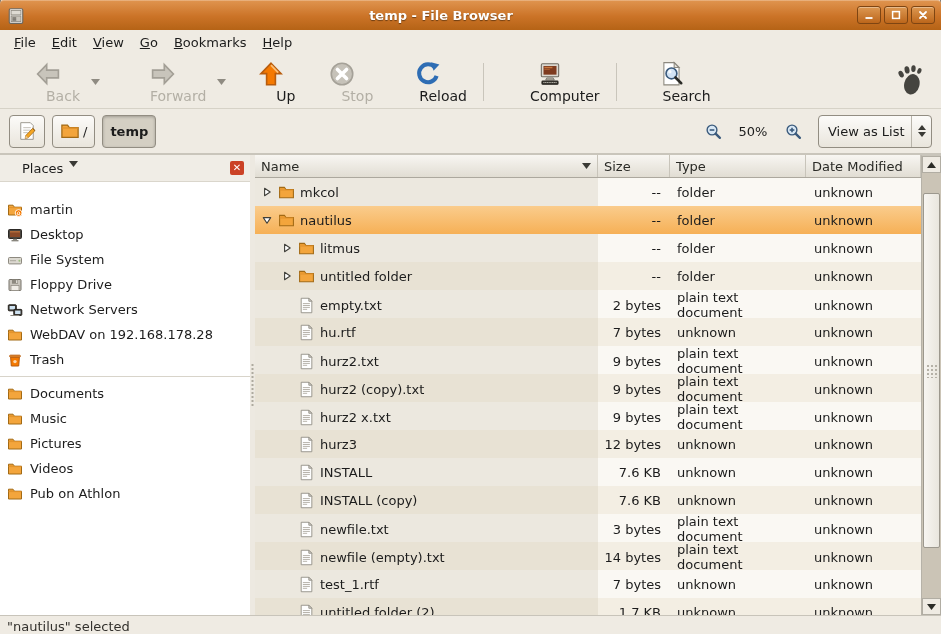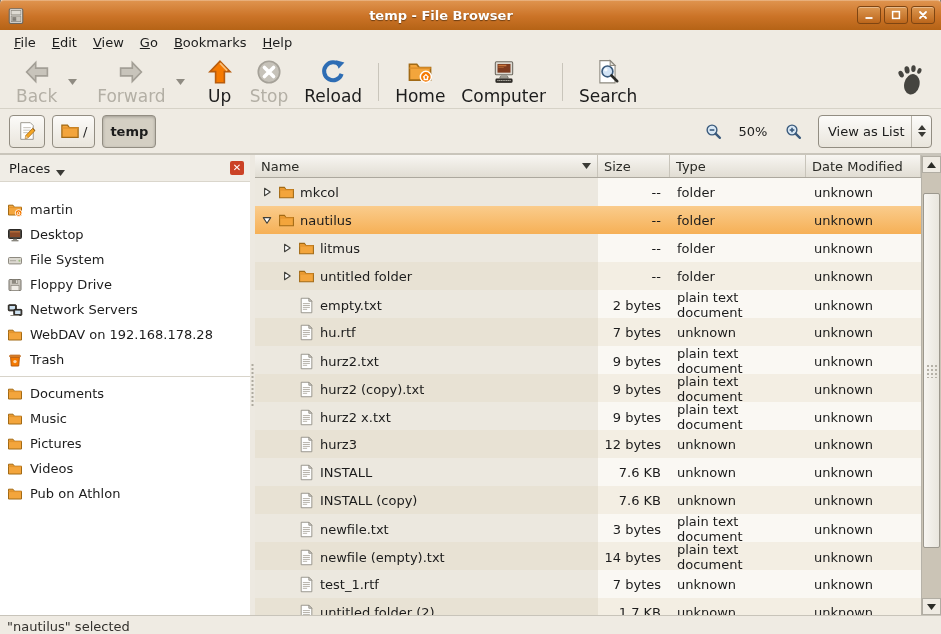--- a/index.html
+++ b/index.html
@@ -28,21 +28,21 @@
   .menu-item u { text-decoration:underline; }
 
   
   .toolbar { height:54px; flex:none; display:flex; align-items:center; background:#EFEBE3;
              border-bottom:1px solid #D6D2C7; padding:2px 6px 2px 8px; }
   .tool-group { display:flex; align-items:center; }
   .tool-btn { display:flex; flex-direction:column; align-items:center; justify-content:center;
               padding:2px 8px 1px; min-width:44px; border-radius:3px; }
   .tool-btn .tb-icon { height:28px; display:flex; align-items:center; }
   .tool-btn .tb-icon svg { width:26px; height:26px; }
-  .tool-btn .tb-label { font-size:17px; margin-top:0px; }
+  .tool-btn .tb-label { font-size:14px; margin-top:0px;margin-left:30px; }
   .tool-btn.disabled .tb-label { color:#B3AFA5; }
   .tool-drop { width:14px; display:flex; align-items:center; justify-content:center; margin-right:10px; }
   .tool-drop svg { width:9px; height:6px; }
   .tool-sep { width:1px; height:38px; background:#C9C5BB; margin:0 8px; }
   .throbber { margin-left:auto; margin-right:10px; }
   .throbber svg { width:30px; height:32px; }
 
   
   .locbar { height:45px; flex:none; display:flex; align-items:center; gap:7px; padding:0 9px;
             background:#EFEBE3; border-bottom:1px solid #C9C5BB; }
@@ -63,21 +63,21 @@
   .view-combo .vc-arrows svg { width:8px; height:5px; }
 
   
   .main { flex:none; height:461px; display:flex; overflow:hidden; }
 
   
   .sidebar { width:250px; flex:none; background:#FFFFFF; display:flex; flex-direction:column;
              border-top:1px solid #C9C5BB; }
   .places-header { height:27px; flex:none; display:flex; align-items:center; justify-content:space-between;
                    background:#F0EDE6; border-bottom:1px solid #DAD6CC; padding:0 6px 0 9px; }
-  .places-title { display:flex; align-items:flex-end; gap:6px; }
+  .places-title { display:flex; align-items:flex-start; gap:6px;margin-left:13px; }
   .places-title svg { width:9px; height:6px; }
   .places-close { width:14px; height:14px; border-radius:2px; background:#CB4226; color:#fff; font-size:10px;
                   font-weight:bold; display:flex; align-items:center; justify-content:center; line-height:1; }
   .places-list { flex:1; padding-top:15px; overflow:hidden; }
   .place-item { height:25px; display:flex; align-items:center; gap:7px; padding-left:7px; }
   .place-item svg { width:16px; height:16px; flex:none; }
   .place-sep { border-top:1px solid #D8D4CA; margin:4px 0 4px 0; }
   .pane-handle { width:5px; flex:none; background:#EDE9E1; border-top:1px solid #C9C5BB; position:relative; }
   .pane-handle .grip { position:absolute; left:0; right:0; top:45%; height:46px;
                        background-image:radial-gradient(#AEAA9F 1px, transparent 1.1px);
@@ -231,33 +231,20 @@
               <path d="M9.9 0.8 L15 2.2 L11.4 6 Z" fill="#2E6DB4"></path>
             </svg>
           </span>
           <span class="tb-label">Reload</span>
         </span>
       </span>
       <span class="tool-sep"></span>
       <span class="tool-group">
         <span class="tool-btn">
           <span class="tb-icon">
-            <svg viewBox="0 0 16 16">
-              <path d="M1.5 13 V3.2 H6 L7.5 5.2 H14.5 V13 Z" fill="#F3A53C" stroke="#A26A15"></path>
-              <path d="M1.5 5.6 H14.5" stroke="#E0912B"></path>
-              <circle cx="11.6" cy="11" r="3.4" fill="#F57900" stroke="#fff" stroke-width="0.9"></circle>
-              <path d="M9.9 11.3 L11.6 9.6 L13.3 11.3 M10.6 11 V12.6 H12.6 V11" stroke="#fff" stroke-width="0.8" fill="none"></path>
-            </svg>
-          </span>
-          <span class="tb-label">Home</span>
-        </span>
-      </span>
-      <span class="tool-group">
-        <span class="tool-btn">
-          <span class="tb-icon">
             <svg viewBox="0 0 24 24">
               <rect x="4" y="2.6" width="16" height="12" rx="1" fill="#DCD9D1" stroke="#6f6b62"></rect>
               <rect x="6" y="4.6" width="12" height="8" fill="#7E3B1F"></rect>
               <rect x="6.8" y="5.4" width="7.4" height="1.3" fill="#C8773E"></rect>
               <rect x="6.8" y="7.3" width="5" height="1" fill="#A85C2E"></rect>
               <path d="M9 15.6 h6 l1 2 h-8 z" fill="#B3AFA5" stroke="#6f6b62" stroke-width="0.7"></path>
               <rect x="4.6" y="18.6" width="14.8" height="2.8" rx="0.7" fill="#3C3933" stroke="#23211d"></rect>
               <g fill="#CFCCC3">
                 <rect x="5.8" y="19.4" width="1.2" height="0.7"></rect>
                 <rect x="7.4" y="19.4" width="1.2" height="0.7"></rect>

